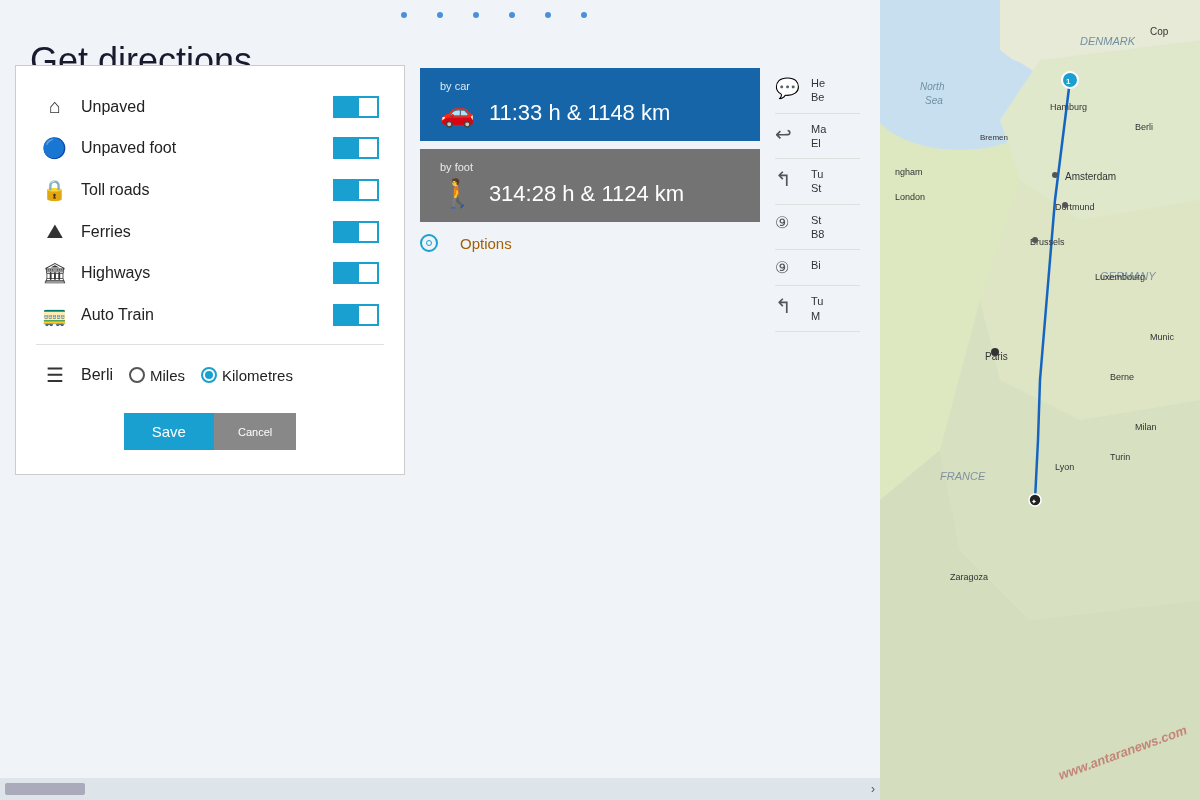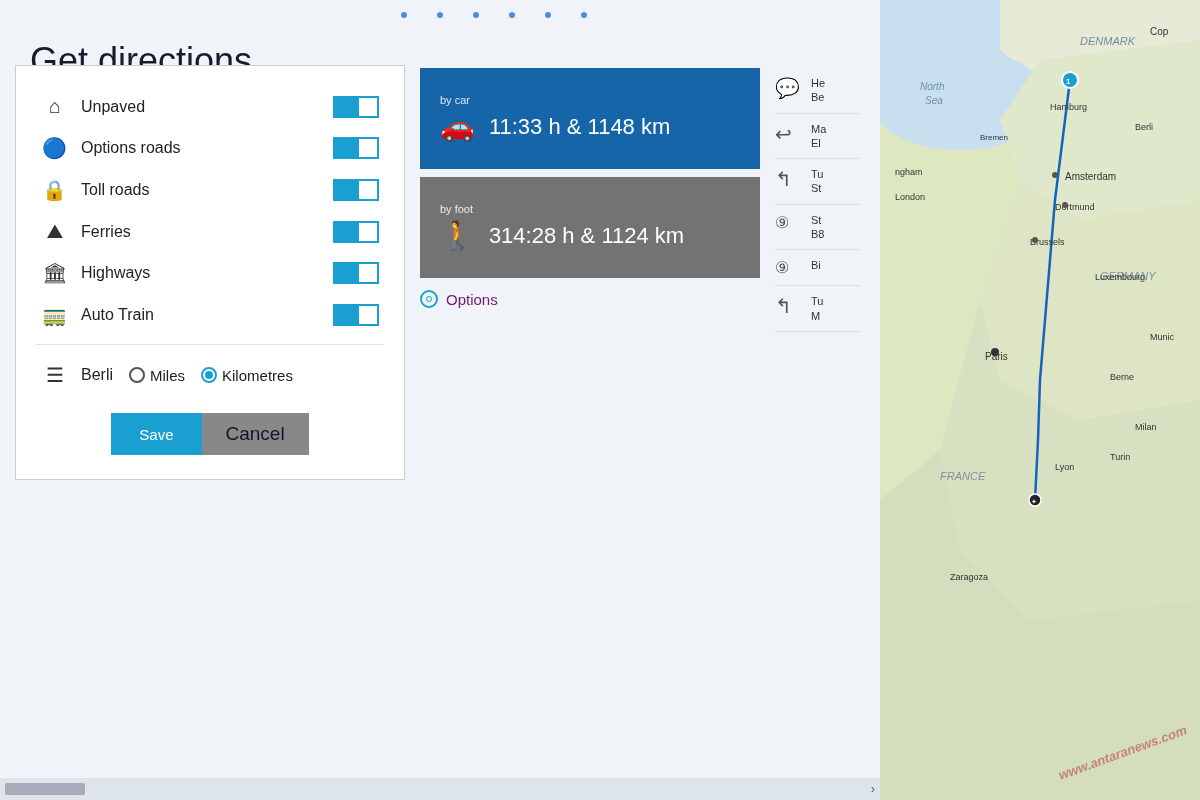--- a/index.html
+++ b/index.html
@@ -170,37 +170,37 @@
     .btn-save {
       background: #1aa0d0;
       color: white;
       border: none;
       padding: 10px 28px;
       font-size: 15px;
       cursor: pointer;
     }
     .btn-cancel {
       background: #888;
-      color: #0f172a;
+      color: #ffffff;
       border: none;
       padding: 10px 24px;
-      font-size: 19px;
+      font-size: 11px;
       cursor: pointer;
     }
 
     
     .route-results {
       position: absolute;
       top: 68px;
       left: 420px;
       width: 340px;
     }
 
     .route-card {
-      padding: 26px 20px;
+      padding: 12px 20px;
       margin-bottom: 8px;
       cursor: pointer;
     }
     .route-card.by-car {
       background: #1565a8;
       color: white;
     }
     .route-card.by-foot {
       background: #737373;
       color: white;
@@ -219,23 +219,23 @@
       font-size: 28px;
     }
     .route-time {
       font-size: 22px;
       font-weight: 400;
     }
 
     .options-link {
       display: flex;
       align-items: center;
-      gap: 8px;
+      gap: 22px;
       margin-top: 12px;
-      color: #701a75;
+      color: #a16207;
       font-size: 15px;
       cursor: pointer;
     }
     .options-link-circle {
       width: 18px;
       height: 18px;
       border-radius: 50%;
       border: 2px solid #1aa0d0;
       display: flex;
       align-items: center;
@@ -354,21 +354,21 @@
         <div class="option-left">
           <span class="option-icon">⌂</span>
           <span class="option-label">Unpaved</span>
         </div>
         <div class="toggle"></div>
       </div>
 
       <div class="option-row">
         <div class="option-left">
           <span class="option-icon">🔵</span>
-          <span class="option-label">Options roads</span>
+          <span class="option-label">Unpaved foot</span>
         </div>
         <div class="toggle"></div>
       </div>
 
       <div class="option-row">
         <div class="option-left">
           <span class="option-icon">🔒</span>
           <span class="option-label">Toll roads</span>
         </div>
         <div class="toggle"></div>

